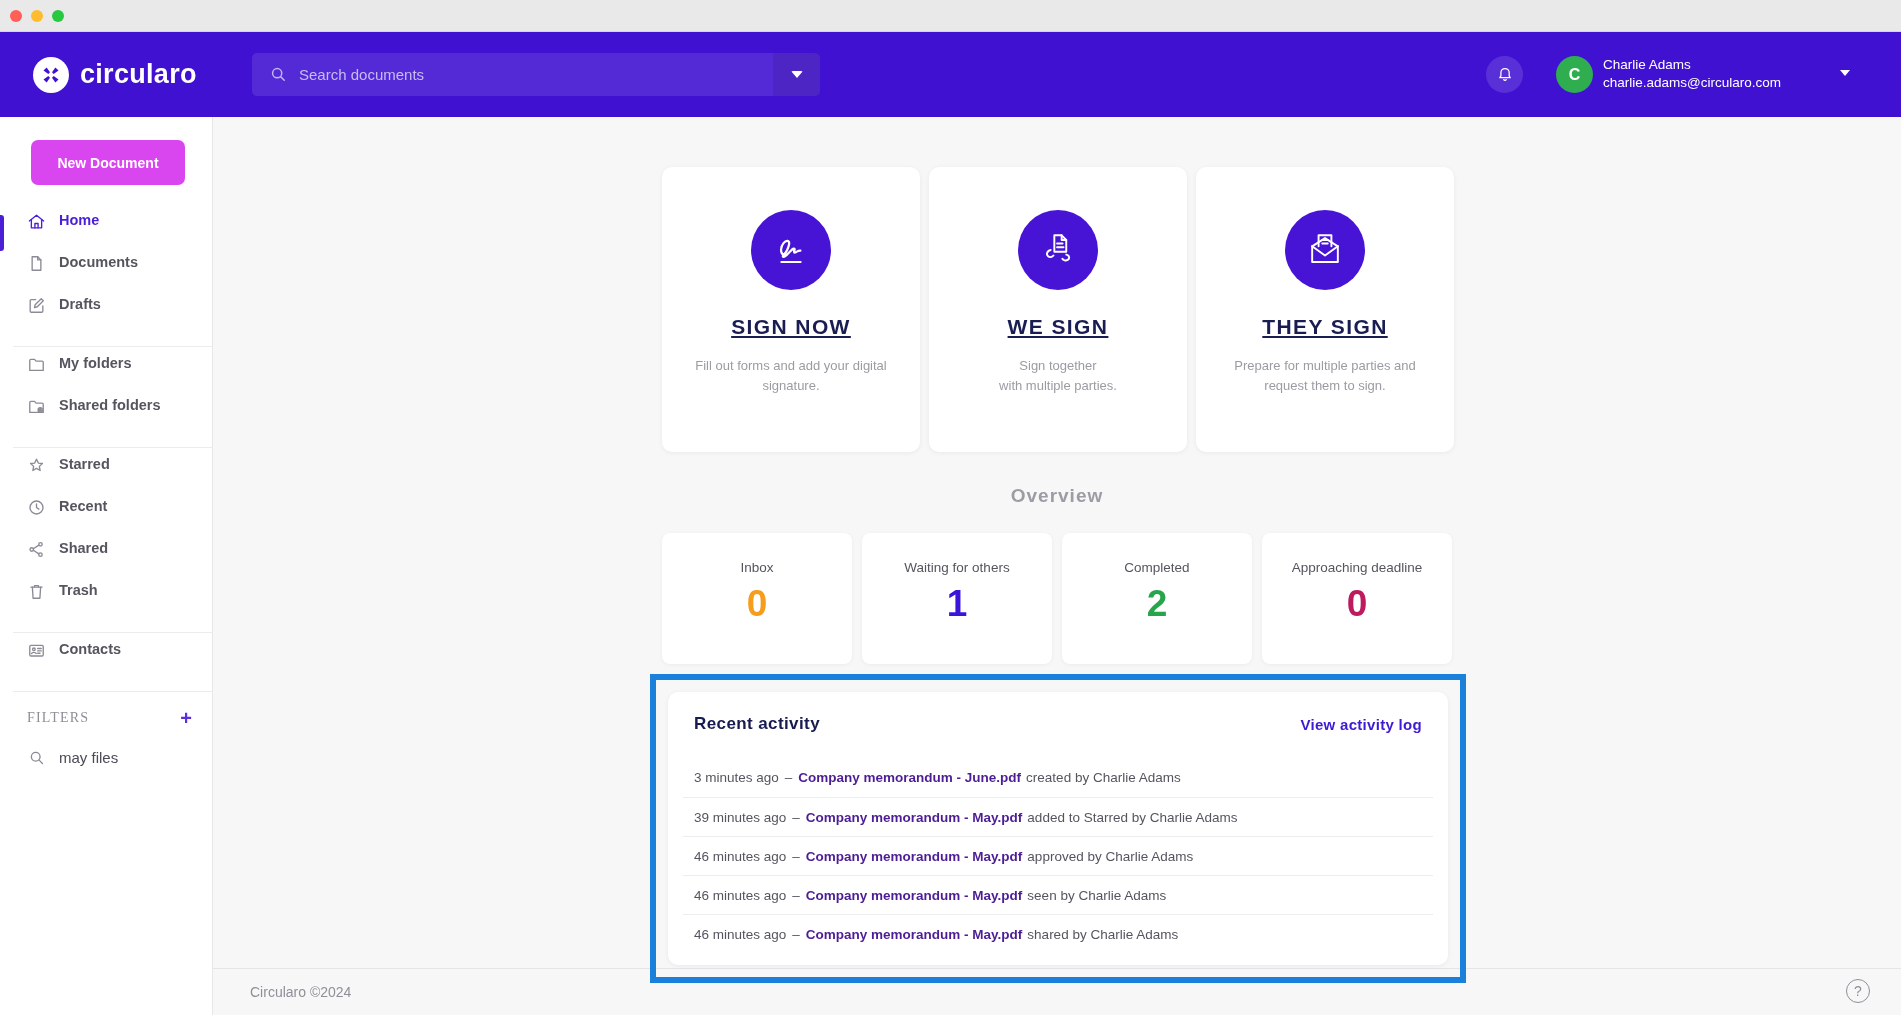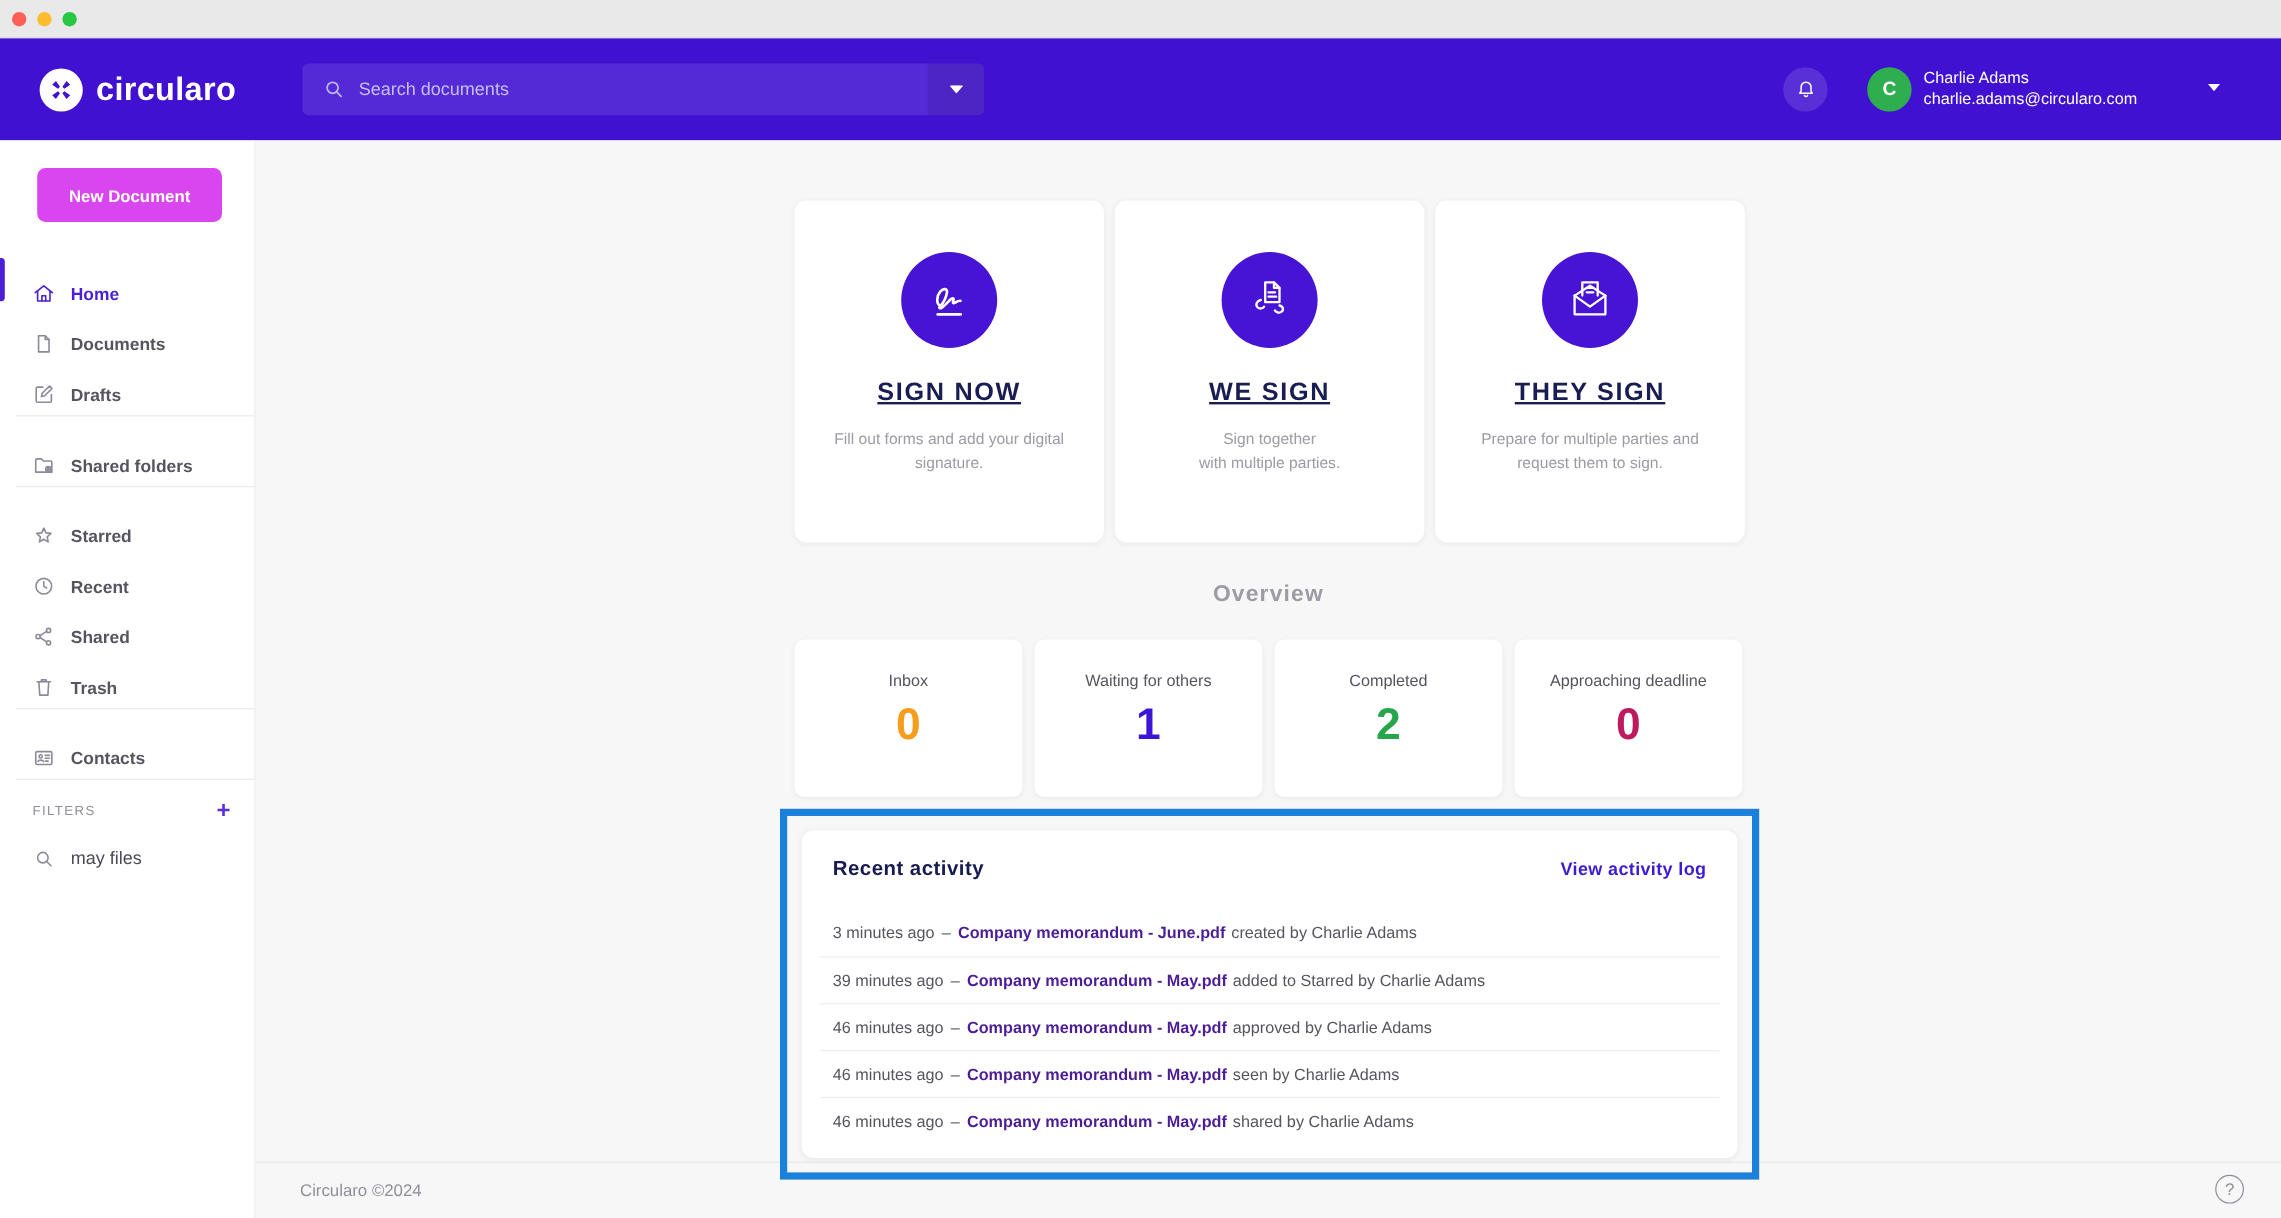--- a/index.html
+++ b/index.html
@@ -41,32 +41,32 @@
   .user-caret { position:absolute; left:1840px; top:38px; width:0; height:0;
     border-left:5px solid transparent; border-right:5px solid transparent; border-top:6px solid #fff; cursor:pointer; }
 
   
   .app-row { display:flex; height:898px; }
   .sidebar { width:213px; background:#fff; border-right:1px solid #e8e8ea; padding-top:23px; position:relative; }
   .new-doc { display:block; margin-left:31px; width:154px; height:45px; background:#d946ef; color:#fff;
     border:none; border-radius:7px; font-size:14px; font-weight:bold; cursor:pointer;
     font-family:"Liberation Sans",sans-serif; }
   .nav { margin-top:27px; }
-  .nav-item { height:42px; display:flex; align-items:flex-end; padding-left:27px; gap:13px;
+  .nav-item { height:42px; display:flex; align-items:flex-start; padding-left:27px; gap:13px;
     position:relative; cursor:pointer; }
   .nav-item svg { color:#8b8b97; flex:none; }
   .nav-item .lbl { font-size:14.5px; font-weight:bold; color:#56555f; }
   .nav-item.active svg { color:#4a1fd6; }
   .nav-item.active .lbl { color:#4a1fd6; }
   .active-bar { position:absolute; left:0; top:3px; bottom:3px; width:4px; background:#4a1fd6;
     border-radius:0 3px 3px 0; }
   .sdivider { height:1px; background:#ececef; margin:8px 0 8px 13px; }
   .filters-row { height:36px; display:flex; align-items:center; justify-content:space-between;
     padding:0 20px 0 27px; }
-  .filters-lbl { font-size:11px; letter-spacing:1.2px; color:#8f8e99; }
+  .filters-lbl { font-size:14px; letter-spacing:1.2px; color:#8f8e99;font-family:Liberation Serif, serif; }
   .filters-add { color:#5b2ee0; font-size:20px; font-weight:bold; cursor:pointer; line-height:1; }
   .filter-item { height:42px; display:flex; align-items:center; padding-left:27px; gap:13px; cursor:pointer; }
   .filter-item svg { color:#8b8b97; }
   .filter-item .lbl { font-size:15px; color:#4b4a56; }
 
   
   .main { flex:1; position:relative; background:#f7f7f8; }
 
   .cards-row { position:absolute; left:449px; top:50px; display:flex; gap:9px; }
   .action-card { width:258px; height:285px; background:#fff; border-radius:10px;
@@ -184,20 +184,26 @@
           <path d="M9.5 14.5 10.3 11 18 3.4l2.6 2.6L13 13.6z"></path>
         </svg>
         <span class="lbl">Drafts</span>
       </div>
 
       <div class="sdivider"></div>
 
       <div class="nav-item">
         <svg width="19" height="19" viewBox="0 0 24 24" fill="none" stroke="currentColor" stroke-width="1.7" stroke-linecap="round" stroke-linejoin="round">
           <path d="M3.5 19.5V7c0-.8.7-1.5 1.5-1.5h4.5l2 2.3H19c.8 0 1.5.7 1.5 1.5v10.2z"></path>
+        </svg>
+        <span class="lbl">My folders</span>
+      </div>
+      <div class="nav-item">
+        <svg width="19" height="19" viewBox="0 0 24 24" fill="none" stroke="currentColor" stroke-width="1.7" stroke-linecap="round" stroke-linejoin="round">
+          <path d="M3.5 19.5V7c0-.8.7-1.5 1.5-1.5h4.5l2 2.3H19c.8 0 1.5.7 1.5 1.5v10.2z"></path>
           <circle cx="16.7" cy="16.3" r="2.7" fill="#fff"></circle>
             <circle cx="16.7" cy="15.5" r=".9"></circle>
           <path d="M15.1 17.7c.5-.9 2.7-.9 3.2 0"></path>
         </svg>
         <span class="lbl">Shared folders</span>
       </div>
 
       <div class="sdivider"></div>
 
       <div class="nav-item">

